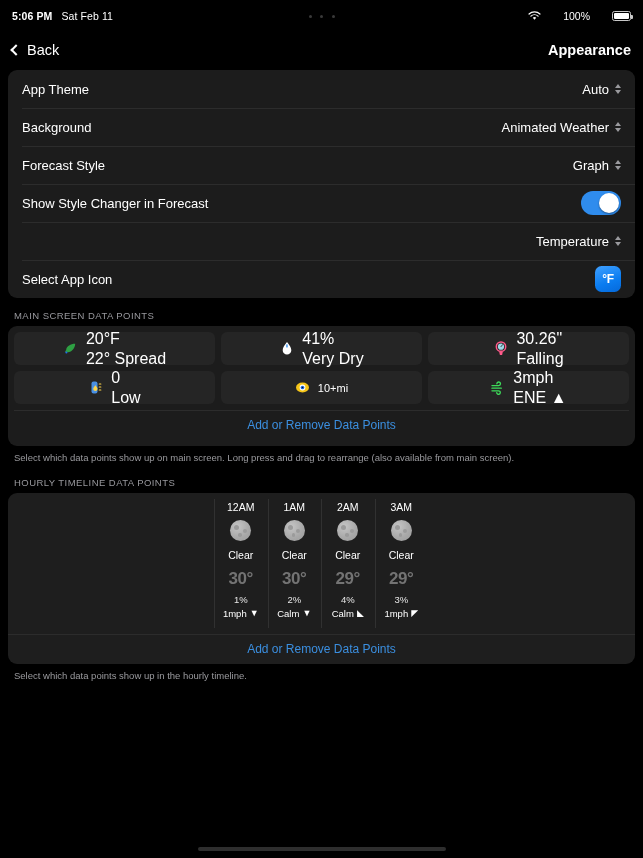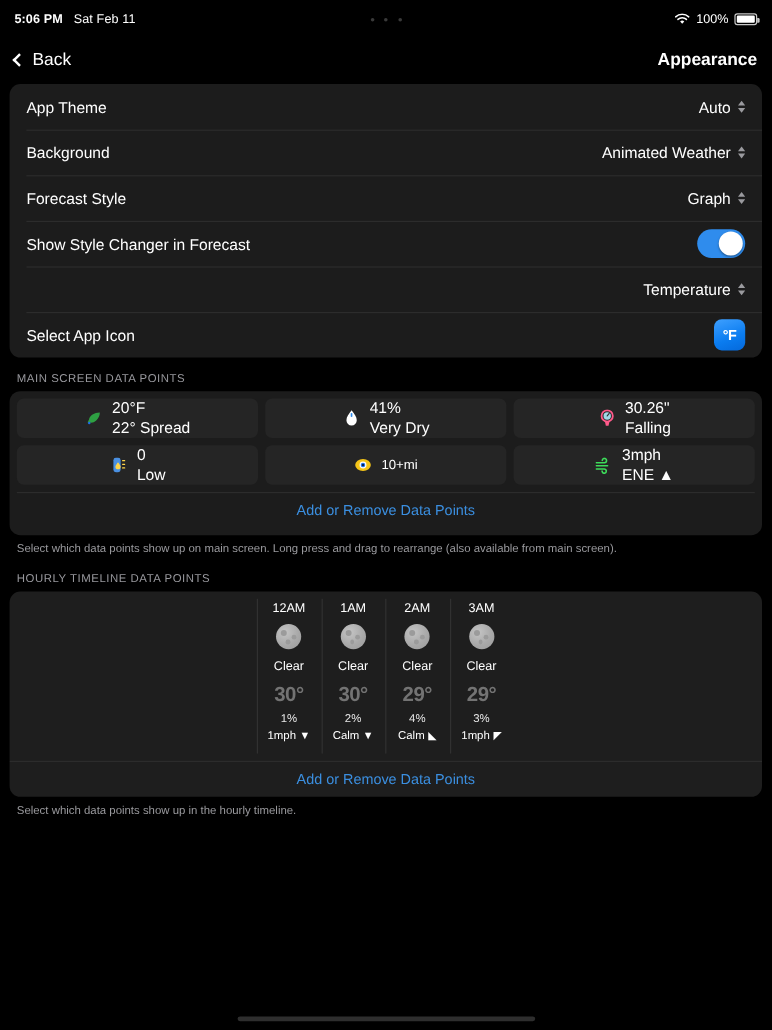--- a/index.html
+++ b/index.html
@@ -14,21 +14,21 @@
   .statusbar {
     height:18px; display:flex; align-items:center;
     padding:16px 12px; font-size:10.5px; color:#fff; position:relative;
   }
   .sb-left { display:flex; gap:9px; align-items:center; }
   .sb-time { font-weight:600; letter-spacing:.1px; }
   .sb-date { font-weight:400; letter-spacing:.1px; }
   .sb-dots { position:absolute; left:0; right:0; margin:auto;
              width:26px; display:flex; justify-content:space-between; }
   .sb-dots i { width:3px; height:3px; border-radius:50%; background:#3a3a3a; display:block; }
-  .sb-right { margin-left:auto; display:flex; align-items:center; gap:5px; font-size:10.5px; }
+  .sb-right { margin-left:auto; display:flex; align-items:center; gap:22px; font-size:10.5px; }
   .batt { width:19px; height:9.5px; border:1px solid #c8c8c8; border-radius:2.4px;
           position:relative; padding:1px; }
   .batt:after { content:""; position:absolute; right:-3px; top:3px; width:1.6px; height:3.5px;
                 background:#c8c8c8; border-radius:0 1px 1px 0; }
   .batt i { display:block; height:100%; background:#fff; border-radius:1px; }
 
   
   .navbar { height:36px; display:flex; align-items:center; position:relative; padding:0 12px; }
   .back { display:flex; align-items:center; gap:6px; font-size:14.5px; cursor:pointer; }
   .chev-left { width:8px; height:8px; border-left:2px solid #fff; border-bottom:2px solid #fff;
@@ -71,21 +71,21 @@
               padding:12px 14px 5px 14px; text-transform:uppercase; }
   .sec-foot { font-size:9.5px; color:#9a9a9e; padding:6px 14px 0 14px; line-height:1.35; }
 
   
   .dp-card { background:#1c1c1c; border-radius:9px; margin:0 8px; padding:6px; }
   .dp-grid { display:flex; flex-wrap:wrap; gap:6px; }
   .dp-tile { width:calc(33.333% - 4px); height:33px; background:#252525; border-radius:6px;
              display:flex; align-items:center; justify-content:center; gap:7px; cursor:grab; }
   .dp-ico { width:16px; height:16px; display:flex; align-items:center;
             justify-content:center; flex:0 0 16px; }
-  .dp-txt { font-size:13px; line-height:1.25; color:#fff; }
+  .dp-txt { font-size:16px; line-height:1.25; color:#fff; }
   .dp-txt .l2 { display:block; }
   .dp-one { font-size:11px; color:#fff; }
 
   .addrow { height:30px; display:flex; align-items:center; justify-content:center;
             font-size:12px; color:#3b8fe0; cursor:pointer; position:relative; }
   .addrow:before { content:""; position:absolute; left:0; right:0; top:0; height:1px;
                    background:#2c2c2c; }
   .hr-spacer { flex:0 0 206px; }
   .hr-col { width:53.5px; display:flex; flex-direction:column; align-items:center;
             padding-top:8px; position:relative; }

